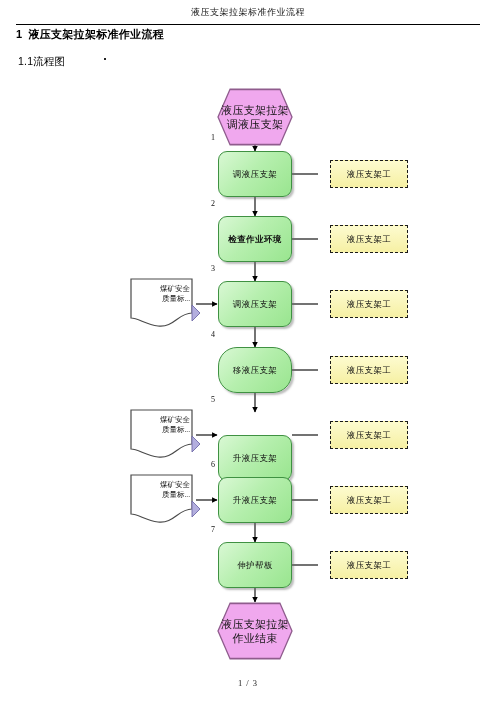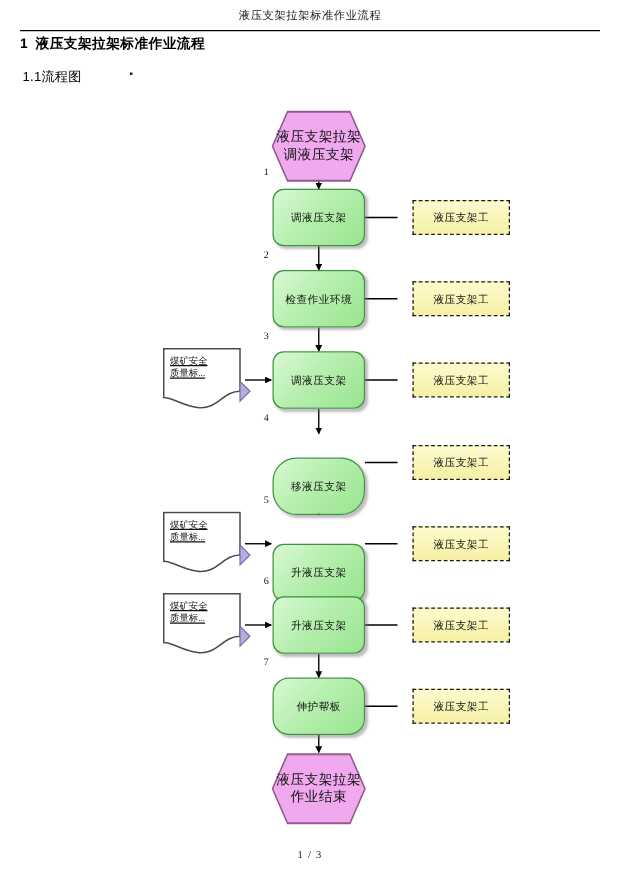--- a/index.html
+++ b/index.html
@@ -146,24 +146,23 @@
     height: 42px;
     font-size: 7.5px;
     color: #111;
   }
   .doc .docsvg { position: absolute; top: 0; left: 0; width: 72px; height: 52px; }
   .doc .doctext {
     position: absolute;
     top: 6px;
     left: 6px;
     width: 54px;
-    text-align: left;
+    text-align: right;
     line-height: 1.35;
     z-index: 2;
-    text-decoration: underline;
   }
 
   
   .stepnum {
     position: absolute;
     font-family: "Liberation Serif", serif;
     font-size: 8px;
     color: #111;
   }
 
@@ -243,39 +242,39 @@
     <div>液压支架拉架</div>
     <div>调液压支架</div>
   </div>
 </div>
 
 <div class="stepnum" style="left:211px; top:133px;">1</div>
 <div class="node proc" style="left:218px; top:151px;">调液压支架</div>
 <div class="node role" style="left:318px; top:160px;">液压支架工</div>
 
 <div class="stepnum" style="left:211px; top:199px;">2</div>
-<div class="node proc" style="left:218px; top:216px;">检查作业环境</div>
+<div class="node proc" style="left:218px; top:216px;font-weight:bold;">检查作业环境</div>
 <div class="node role" style="left:318px; top:225px;">液压支架工</div>
 
 <div class="stepnum" style="left:211px; top:264px;">3</div>
 <div class="node proc" style="left:218px; top:281px;">调液压支架</div>
 <div class="node role" style="left:318px; top:290px;">液压支架工</div>
 <div class="node doc" style="left:130px; top:278px;">
   <svg class="docsvg" viewBox="0 0 72 52" preserveAspectRatio="none">
     <path d="M1,1 L62,1 L62,35 C48,35 44,50 28,48 C16,46.5 8,40 1,40 Z" fill="#ffffff" stroke="#4a4a4a" stroke-width="1.2"></path>
     <polygon points="62,27 62,43 70,35" fill="#b3aede" stroke="#6f6aa8" stroke-width="0.9"></polygon>
   </svg>
   <div class="doctext">
     <div>煤矿安全</div>
     <div>质量标...</div>
   </div>
 </div>
 
 <div class="stepnum" style="left:211px; top:330px;">4</div>
-<div class="node proc" style="left:218px; top:366px;border-radius:19px;">移液压支架</div>
+<div class="node proc" style="left:218px; top:347px;border-radius:19px;">移液压支架</div>
 <div class="node role" style="left:318px; top:356px;">液压支架工</div>
 
 <div class="stepnum" style="left:211px; top:395px;">5</div>
 <div class="node proc" style="left:218px; top:435px;">升液压支架</div>
 <div class="node role" style="left:318px; top:421px;">液压支架工</div>
 <div class="node doc" style="left:130px; top:409px;">
   <svg class="docsvg" viewBox="0 0 72 52" preserveAspectRatio="none">
     <path d="M1,1 L62,1 L62,35 C48,35 44,50 28,48 C16,46.5 8,40 1,40 Z" fill="#ffffff" stroke="#4a4a4a" stroke-width="1.2"></path>
     <polygon points="62,27 62,43 70,35" fill="#b3aede" stroke="#6f6aa8" stroke-width="0.9"></polygon>
   </svg>
@@ -293,21 +292,21 @@
     <path d="M1,1 L62,1 L62,35 C48,35 44,50 28,48 C16,46.5 8,40 1,40 Z" fill="#ffffff" stroke="#4a4a4a" stroke-width="1.2"></path>
     <polygon points="62,27 62,43 70,35" fill="#b3aede" stroke="#6f6aa8" stroke-width="0.9"></polygon>
   </svg>
   <div class="doctext">
     <div>煤矿安全</div>
     <div>质量标...</div>
   </div>
 </div>
 
 <div class="stepnum" style="left:211px; top:525px;">7</div>
-<div class="node proc" style="left:218px; top:542px;border-radius:13px;">伸护帮板</div>
+<div class="node proc" style="left:218px; top:542px;">伸护帮板</div>
 <div class="node role" style="left:318px; top:551px;">液压支架工</div>
 
 <div class="node term" style="left:217px; top:602px;">
   <div class="hexwrap">
     <svg viewBox="0 0 76 42" preserveAspectRatio="none">
       <polygon points="13,1 63,1 75,21 63,41 13,41 1,21" fill="#f0a8ee" stroke="#8f5c8d" stroke-width="1.2"></polygon>
     </svg>
   </div>
   <div class="hextext">
     <div>液压支架拉架</div>

